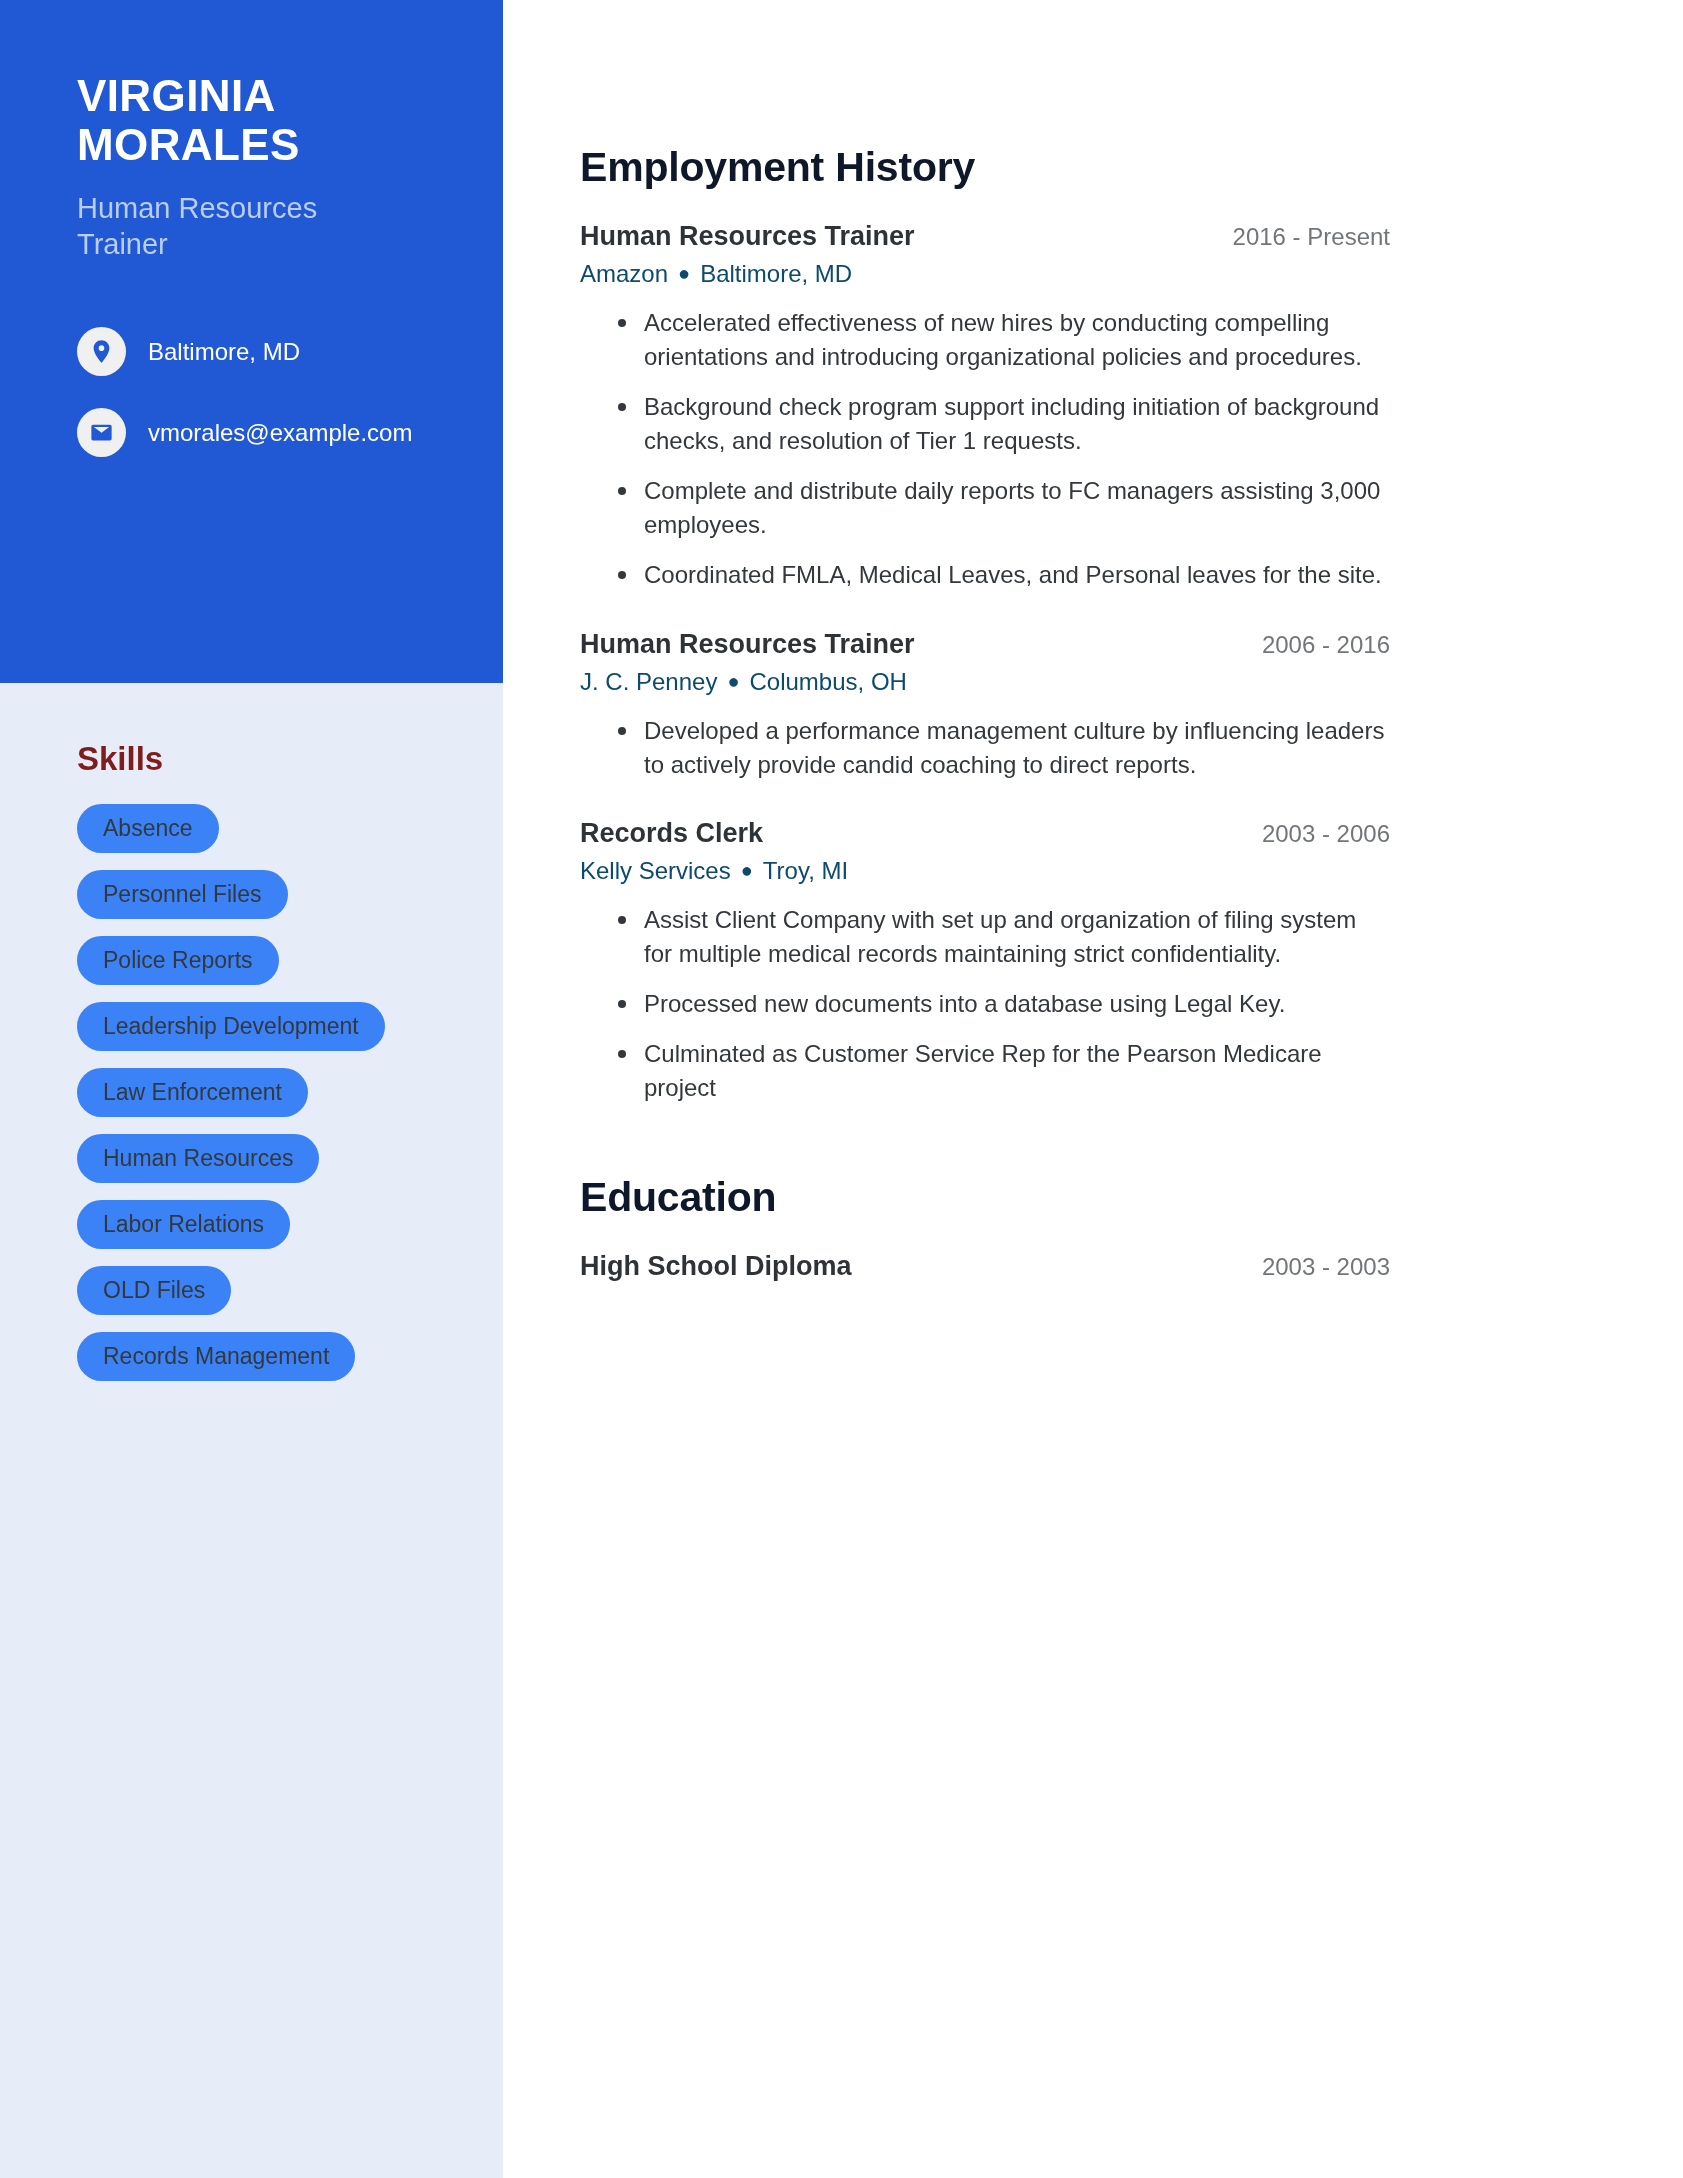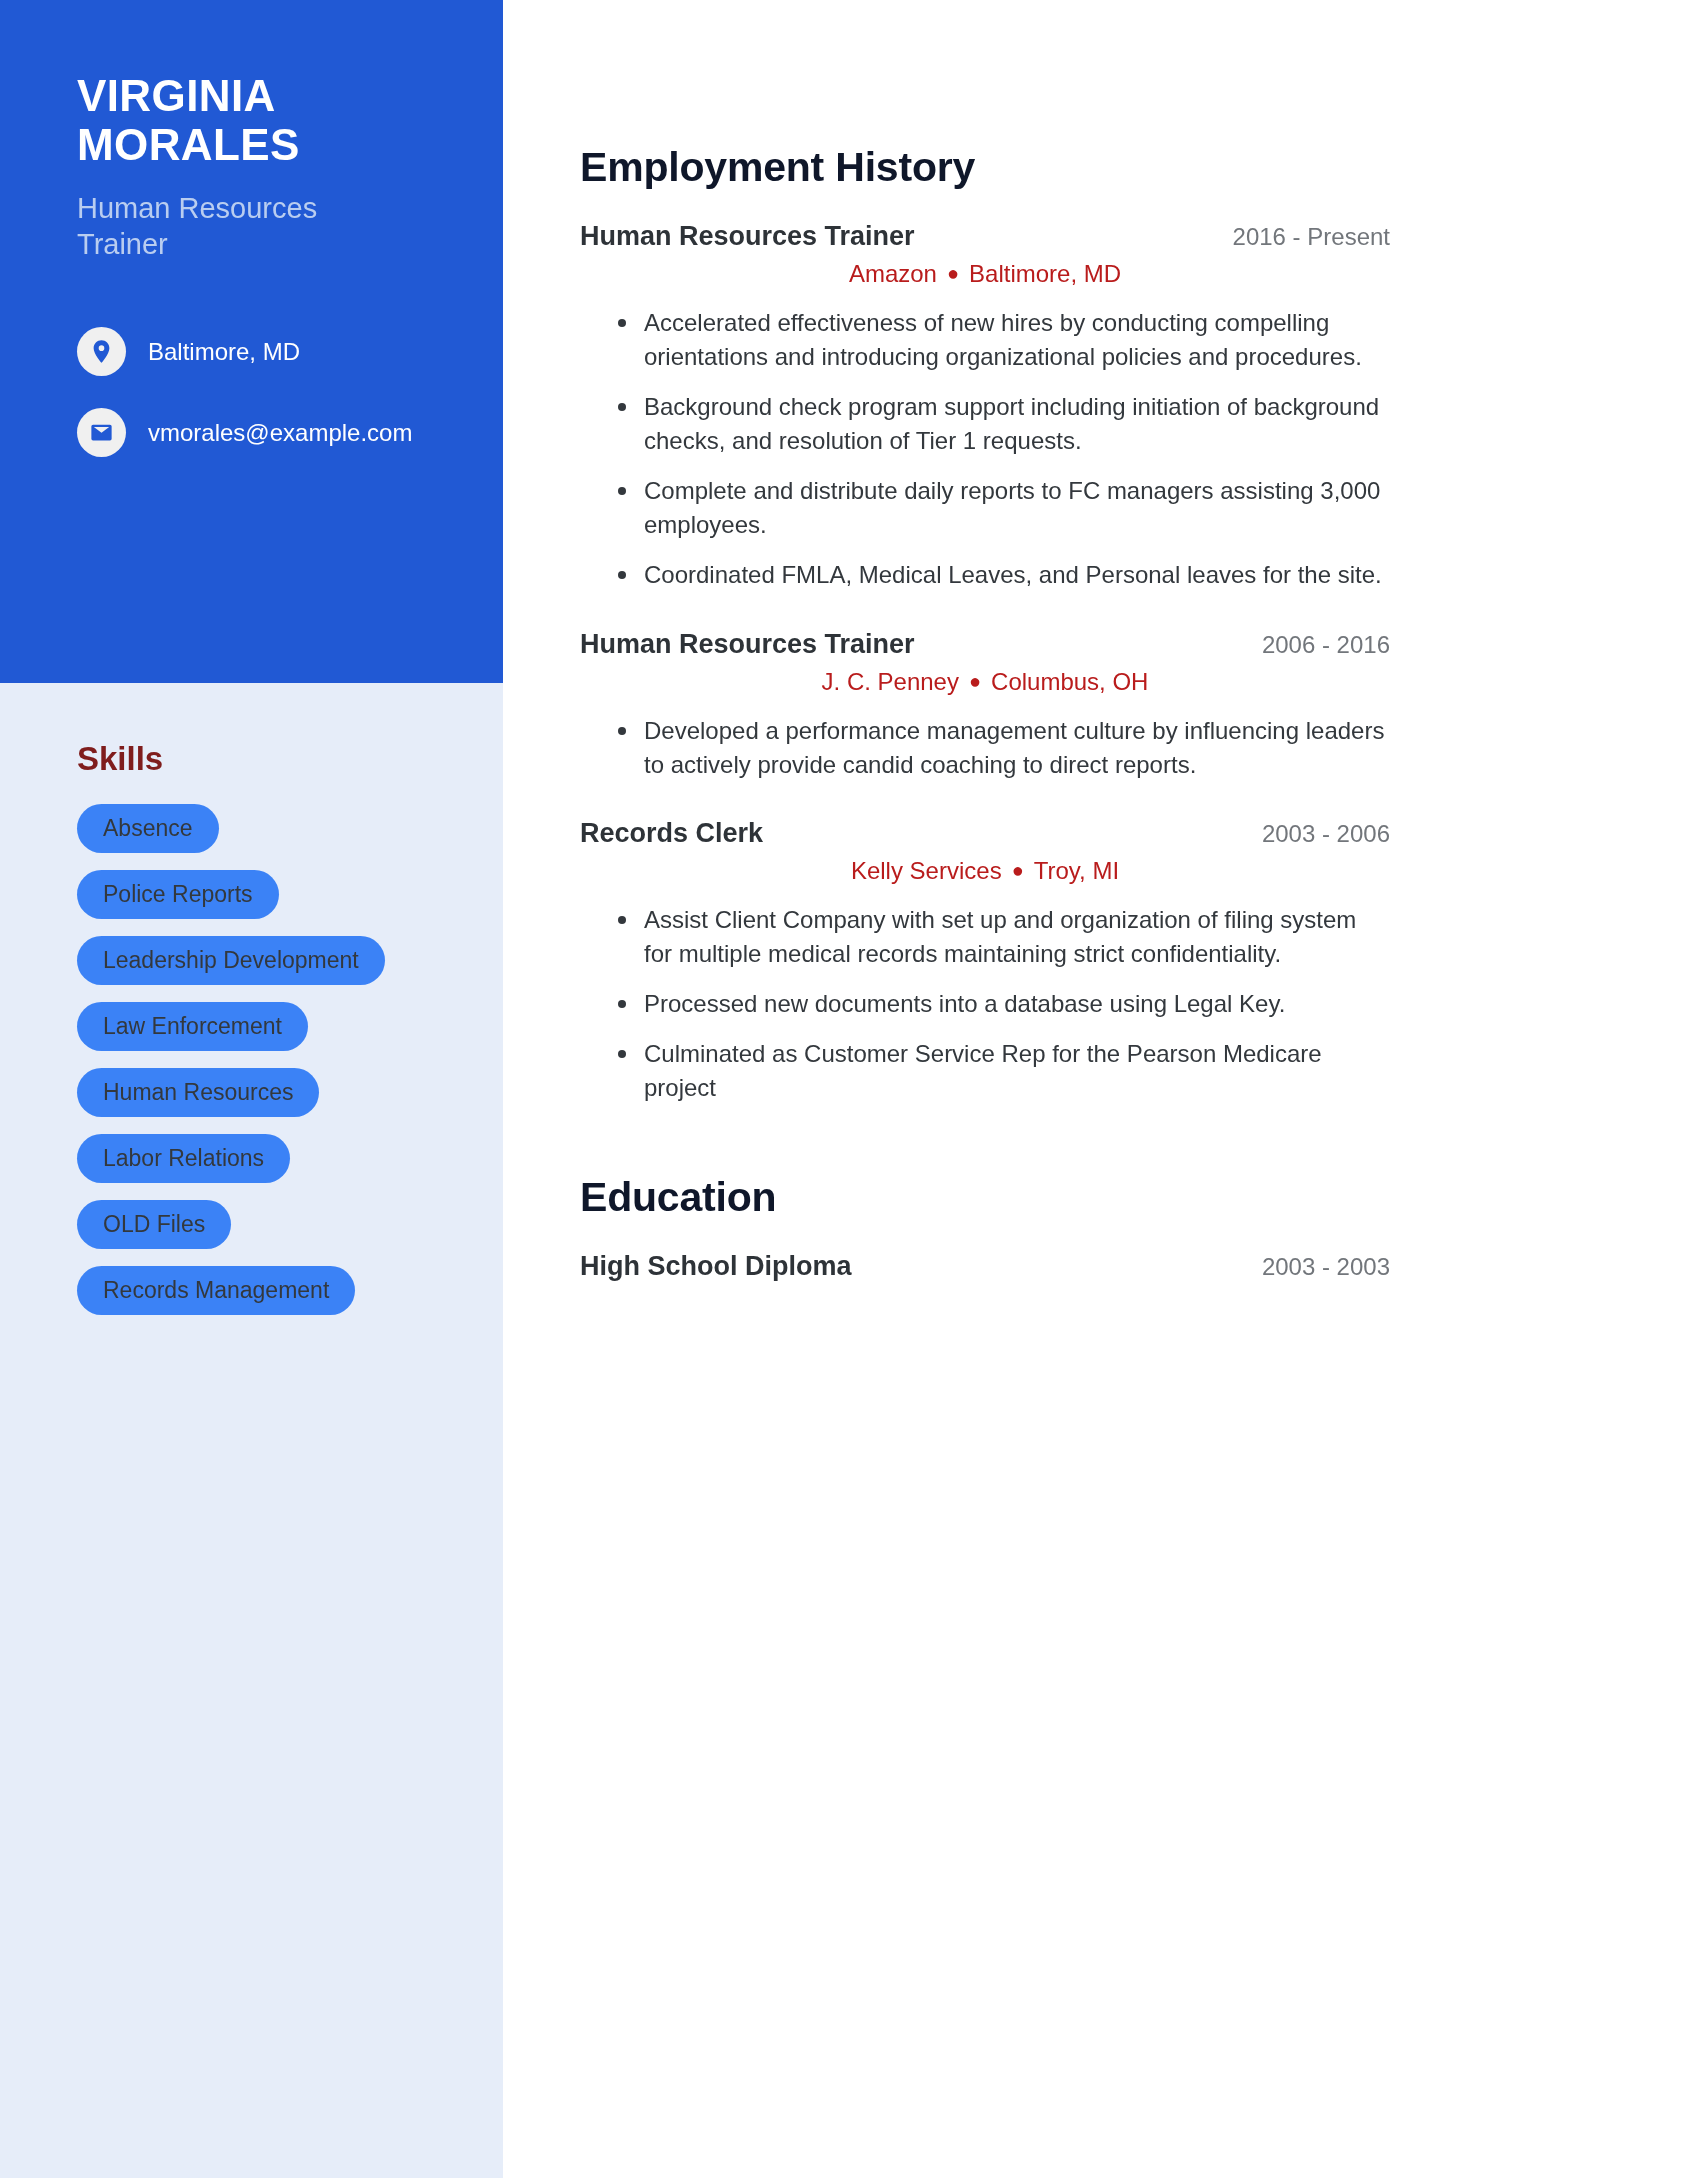--- a/index.html
+++ b/index.html
@@ -143,23 +143,22 @@
 
   .entry-dates {
     font-size: 24px;
     color: #72767b;
     white-space: nowrap;
     padding-left: 28px;
   }
 
   .entry-meta {
     font-size: 24px;
-    color: #b91c1c;
+    color: #0c4a6e;
     margin-top: 8px;
-    text-align: center;
   }
 
   .entry-meta .sep {
     display: inline-block;
     margin: 0 10px;
     font-size: 20px;
     vertical-align: 2px;
   }
 
   .bullets {
@@ -225,20 +224,21 @@
           <span class="contact-text">vmorales@example.com</span>
         </li>
 
       </ul>
     </div>
 
     <div class="skills-block">
       <h2 class="skills-heading">Skills</h2>
       <ul class="skill-list">
         <li><span class="skill-pill">Absence</span></li>
+        <li><span class="skill-pill">Personnel Files</span></li>
         <li><span class="skill-pill">Police Reports</span></li>
         <li><span class="skill-pill">Leadership Development</span></li>
         <li><span class="skill-pill">Law Enforcement</span></li>
         <li><span class="skill-pill">Human Resources</span></li>
         <li><span class="skill-pill">Labor Relations</span></li>
         <li><span class="skill-pill">OLD Files</span></li>
         <li><span class="skill-pill">Records Management</span></li>
       </ul>
     </div>
 

